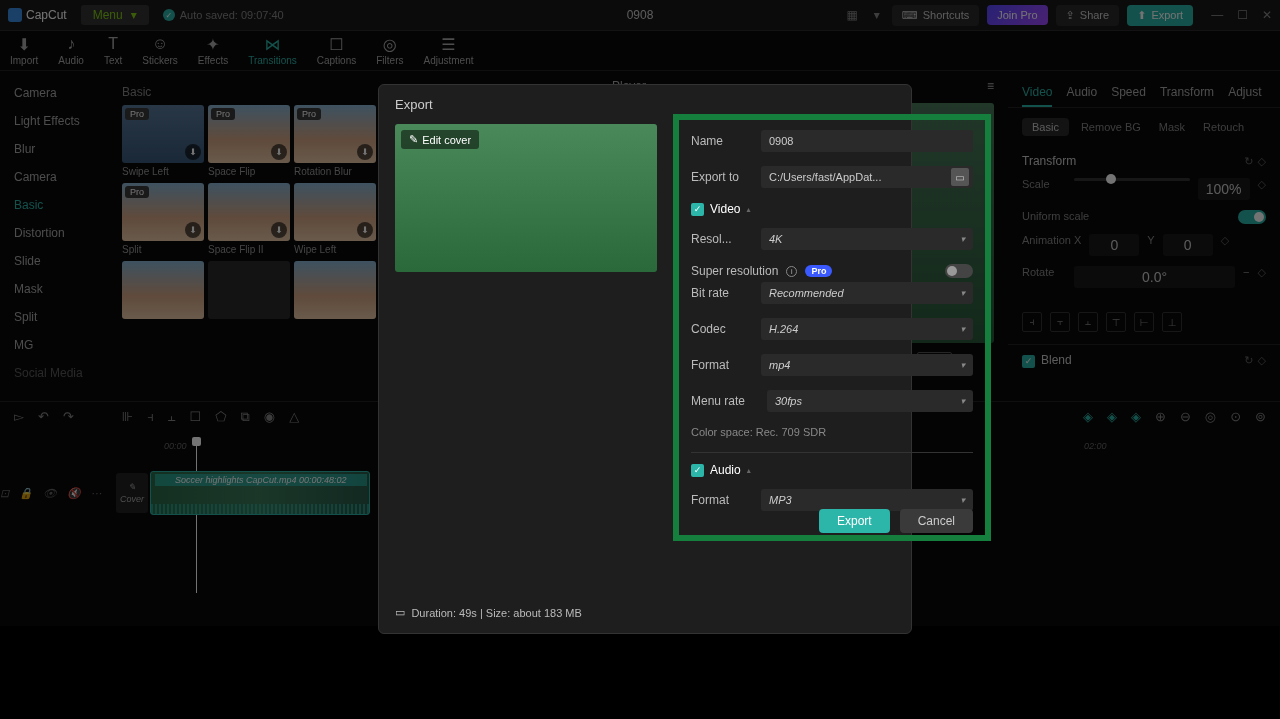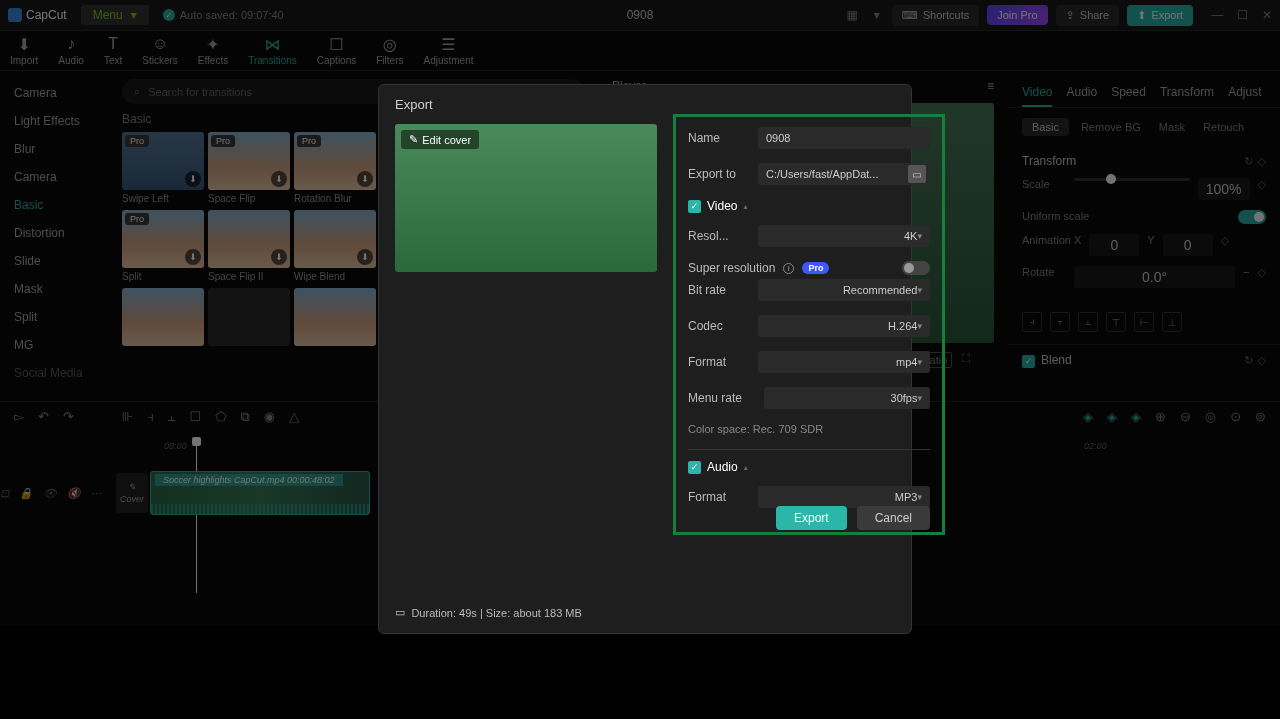--- a/index.html
+++ b/index.html
@@ -74,44 +74,44 @@
 .tl-icon { font-size: 13px; }
 .tl-icon.teal { color: #2cb5a9; }
 
 .timeline { height: 195px; background: #0a0a0a; padding: 10px 14px; position: relative; font-style: italic; }
 .ruler { position: relative; height: 16px; color: #666; font-size: 9px; }
 .ruler-mark { position: absolute; }
 .playhead { position: absolute; left: 196px; top: 12px; width: 1px; height: 150px; background: #fff; }
 .playhead::before { content: ''; position: absolute; top: -6px; left: -4px; width: 9px; height: 9px; background: #fff; border-radius: 2px; }
 .tl-left-icons { position: absolute; left: 0; top: 56px; display: flex; gap: 10px; color: #666; font-size: 11px; }
 .clip { position: absolute; left: 150px; top: 40px; width: 220px; height: 44px; background: linear-gradient(90deg,#2a6a4a,#3a7a5a,#2a5a4a); border: 1px solid #2cb5a9; border-radius: 3px; }
-.clip-label { position: absolute; top: 2px; left: 4px; font-size: 9px; color: #fff; background: rgba(44,181,169,0.7); padding: 1px 8px; }
+.clip-label { position: absolute; top: 2px; left: 4px; font-size: 9px; color: #fff; background: rgba(44,181,169,0.7); padding: 1px 20px; }
 .clip-wave { position: absolute; bottom: 0; left: 0; width: 100%; height: 10px; background: repeating-linear-gradient(90deg,#2cb5a9 0 2px,transparent 2px 4px); opacity: 0.6; }
 .cover-btn { position: absolute; left: 116px; top: 42px; width: 32px; height: 40px; background: #222; border-radius: 3px; display: flex; flex-direction: column; align-items: center; justify-content: center; color: #aaa; font-size: 9px; gap: 2px; }
 
 
 .modal-overlay { position: absolute; top: 0; left: 0; width: 1280px; height: 719px; background: rgba(0,0,0,0.55); z-index: 100; }
 .modal { position: absolute; left: 378px; top: 84px; width: 534px; height: 550px; background: #1e1e1e; border-radius: 6px; border: 1px solid #333; }
 .modal-title { padding: 12px 16px; color: #ccc; font-size: 13px; }
 .modal-body { display: flex; padding: 0 16px; gap: 16px; }
 .modal-left { width: 262px; }
 .cover-preview { width: 262px; height: 148px; background: linear-gradient(180deg,#4a8a5a 0%,#3a7a4a 50%,#2a6a3a 100%); border-radius: 3px; position: relative; }
 .edit-cover { position: absolute; top: 6px; left: 6px; background: rgba(0,0,0,0.5); color: #fff; padding: 3px 8px; border-radius: 3px; font-size: 11px; display: flex; align-items: center; gap: 4px; }
-.modal-right { flex: 1; border: 3px solid #15803d; padding: 10px 12px; position: relative; top: -10px; }
+.modal-right { flex: 1; border: 6px solid #15803d; padding: 10px 12px; position: relative; top: -10px; }
 .form-row { display: flex; align-items: center; margin-bottom: 14px; gap: 10px; }
 .form-label { width: 60px; color: #bbb; font-size: 12px; }
 .form-input { flex: 1; background: #2a2a2a; border: none; color: #ccc; padding: 5px 8px; border-radius: 3px; font-size: 11px; }
-.form-input-wrap { flex: 1; display: flex; align-items: center; background: #2a2a2a; border-radius: 3px; padding: 0 4px 0 8px; }
+.form-input-wrap { flex: 1; display: flex; align-items: center; background: #2a2a2a; border-radius: 3px; padding: 0 4px 0 8px; gap: 40px; }
 .form-input-wrap input { flex: 1; background: none; border: none; color: #ccc; padding: 5px 0; font-size: 11px; }
 .folder-icon { width: 18px; height: 18px; background: #555; border-radius: 2px; display: flex; align-items: center; justify-content: center; font-size: 10px; color: #ccc; }
 .section-head { display: flex; align-items: center; gap: 6px; margin: 6px 0 12px; }
 .check { width: 13px; height: 13px; background: #2cb5a9; border-radius: 2px; display: flex; align-items: center; justify-content: center; color: #fff; font-size: 9px; }
 .section-head-label { color: #fff; font-size: 12px; font-weight: 500; }
 .caret { color: #666; font-size: 8px; }
-.select-box { flex: 1; background: #2a2a2a; padding: 5px 8px; border-radius: 3px; display: flex; justify-content: flex-end; align-items: center; color: #ccc; font-size: 11px; font-weight: 500; }
+.select-box { flex: 1; background: #2a2a2a; padding: 5px 8px; border-radius: 3px; display: flex; justify-content: space-between; align-items: center; color: #ccc; font-size: 11px; font-weight: 500; font-style: italic; }
 .select-box .arrow { color: #888; font-size: 9px; }
 .sr-row { display: flex; align-items: center; gap: 8px; font-size: 12px; color: #bbb; margin-bottom: 4px; }
 .pro-pill { background: #3a5aff; color: #fff; font-size: 9px; padding: 1px 6px; border-radius: 8px; font-weight: bold; }
 .info-icon { width: 11px; height: 11px; border: 1px solid #888; border-radius: 50%; font-size: 7px; display: inline-flex; align-items: center; justify-content: center; }
 .toggle-off { width: 28px; height: 14px; background: #444; border-radius: 7px; position: relative; margin-left: auto; }
 .toggle-off::after { content: ''; width: 10px; height: 10px; background: #999; border-radius: 50%; position: absolute; left: 2px; top: 2px; }
 .sr-desc { color: #888; font-size: 11px; margin-bottom: 14px; line-height: 1.4; }
 .color-space { color: #888; font-size: 11px; margin: 14px 0; }
 .hr { border: none; border-top: 1px solid #333; margin: 10px 0; }
 .modal-footer { position: absolute; bottom: 14px; left: 16px; right: 16px; display: flex; align-items: center; }
@@ -210,24 +210,20 @@
     <div class="sidebar-item active">Basic</div>
     <div class="sidebar-item">Distortion</div>
     <div class="sidebar-item">Slide</div>
     <div class="sidebar-item">Mask</div>
     <div class="sidebar-item">Split</div>
     <div class="sidebar-item">MG</div>
     <div class="sidebar-item" style="opacity:.5">Social Media</div>
   </div>
 
   <div class="content-panel">
-    <div class="search-bar">
-      <span>⌕</span>
-      <span>Search for transitions</span>
-    </div>
     <div class="section-label">Basic</div>
     <div class="thumb-grid">
       <div class="thumb">
           <div class="thumb-img city">
             <span class="pro-badge">Pro</span>
             <span class="dl-badge">⬇</span>
           </div>
           <div class="thumb-label">Swipe Left</div>
         </div>
       <div class="thumb">
@@ -254,21 +250,21 @@
       <div class="thumb">
           <div class="thumb-img">
             <span class="dl-badge">⬇</span>
           </div>
           <div class="thumb-label">Space Flip II</div>
         </div>
       <div class="thumb">
           <div class="thumb-img">
             <span class="dl-badge">⬇</span>
           </div>
-          <div class="thumb-label">Wipe Blend</div>
+          <div class="thumb-label">Wipe Left</div>
         </div>
       <div class="thumb">
           <div class="thumb-img"></div>
         </div>
       <div class="thumb">
           <div class="thumb-img" style="background:#2a2a2a"></div>
         </div>
       <div class="thumb">
           <div class="thumb-img"></div>
         </div>

